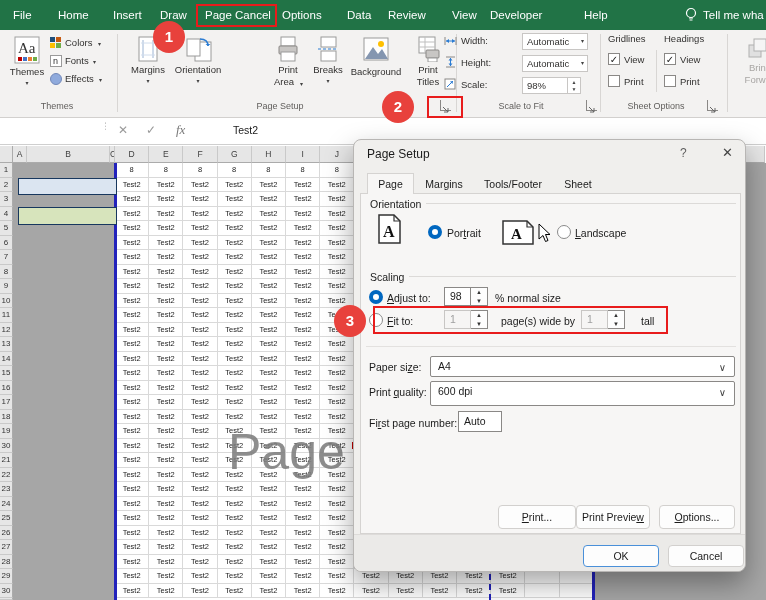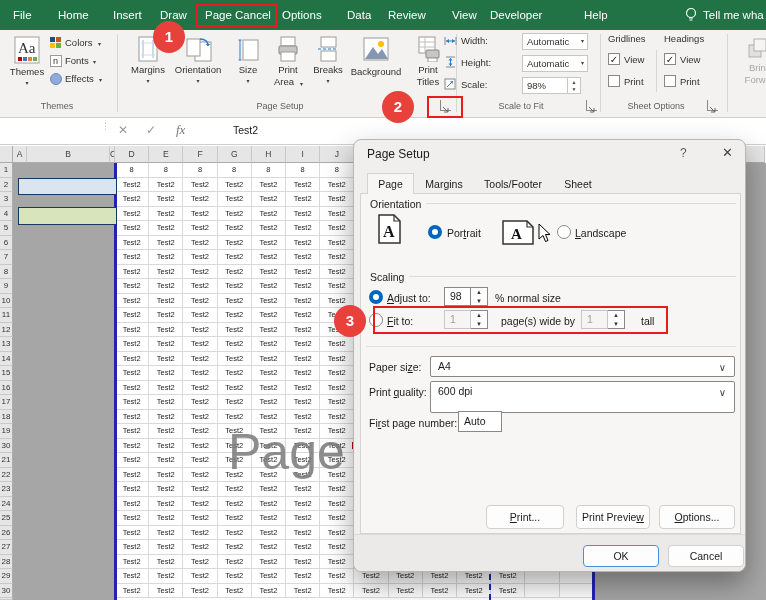--- a/index.html
+++ b/index.html
@@ -113,30 +113,20 @@
     </div>
     <div class="abs" style="left:170px;top:4px;width:56px;height:64px">
       <svg class="abs" style="left:16px;top:2px" width="26" height="26">
           <rect x="9" y="6" width="16" height="19" fill="#fff" stroke="#9a9a9a"></rect>
           <rect x="1" y="3" width="13" height="17" fill="#fff" stroke="#9a9a9a"></rect>
           <path d="M14,3 q8,0 8,7" fill="none" stroke="#2b7cd3" stroke-width="1.5"></path>
           <path d="M22,10 l-2.5,-2 h5 z" fill="#2b7cd3"></path>
         </svg>
       <div class="abs blabel" style="left:0;top:30px;width:56px">Orientation</div>
       <div class="abs chev" style="left:0;top:44px;width:56px">▾</div>
-    </div>
-    <div class="abs" style="left:230px;top:4px;width:36px;height:64px">
-      <svg class="abs" style="left:8px;top:2px" width="22" height="26">
-          <rect x="5" y="4" width="15" height="20" fill="#fff" stroke="#9a9a9a"></rect>
-          <line x1="2" y1="4" x2="2" y2="24" stroke="#2b7cd3"></line>
-          <line x1="0.5" y1="4" x2="3.5" y2="4" stroke="#2b7cd3"></line>
-          <line x1="0.5" y1="24" x2="3.5" y2="24" stroke="#2b7cd3"></line>
-        </svg>
-      <div class="abs blabel" style="left:0;top:30px;width:36px">Size</div>
-      <div class="abs chev" style="left:0;top:44px;width:36px">▾</div>
     </div>
     <div class="abs" style="left:268px;top:4px;width:40px;height:64px">
       <svg class="abs" style="left:10px;top:2px" width="20" height="26">
           <rect x="3" y="1" width="14" height="9" fill="#fff" stroke="#9a9a9a"></rect>
           <rect x="1" y="10" width="18" height="8" rx="1" fill="#c8c6c4" stroke="#8a8886"></rect>
           <rect x="3" y="16" width="14" height="9" fill="#fff" stroke="#9a9a9a"></rect>
         </svg>
       <div class="abs blabel" style="left:0;top:30px;width:40px">Print</div>
       <div class="abs blabel" style="left:-4px;top:42px;width:40px">Area</div>
       <span class="abs chev" style="left:32px;top:47px">▾</span>
@@ -785,25 +775,25 @@
         <div>▲</div>
         <div>▼</div>
       </div>
     <span class="abs dtxt" style="left:287px;top:175px">tall</span>
 
     <div class="abs" style="left:12px;top:206px;width:370px;height:1px;background:#e3e1df"></div>
 
     <span class="abs dtxt" style="left:15px;top:221px"><span>Paper si</span><span class="u">z</span><span>e:</span></span>
     <div class="abs ddown" style="left:76px;top:216px;width:305px;height:21px"><span>A4</span><span class="abs" style="right:8px;top:1px;font-size:10px;color:#444">∨</span></div>
     <span class="abs dtxt" style="left:15px;top:246px"><span>Print </span><span class="u">q</span><span>uality:</span></span>
-    <div class="abs ddown" style="left:76px;top:241px;width:305px;height:32px"><span>600 dpi</span><span class="abs" style="right:8px;top:1px;font-size:10px;color:#444">∨</span></div>
+    <div class="abs ddown" style="left:76px;top:241px;width:305px;height:25px"><span>600 dpi</span><span class="abs" style="right:8px;top:1px;font-size:10px;color:#444">∨</span></div>
     <span class="abs dtxt" style="left:15px;top:277px"><span>Fi</span><span class="u">r</span><span>st page number:</span></span>
     <div class="abs spin" style="left:104px;top:271px;width:44px;height:21px;line-height:19px">Auto</div>
 
-    <div class="abs dbtn" style="left:132px;top:365px;width:78px;height:24px;line-height:23px"><span></span><span class="u">P</span><span>rint...</span></div>
+    <div class="abs dbtn" style="left:144px;top:365px;width:78px;height:24px;line-height:23px"><span></span><span class="u">P</span><span>rint...</span></div>
     <div class="abs dbtn" style="left:222px;top:365px;width:74px;height:24px;line-height:23px"><span>Print Previe</span><span class="u">w</span><span></span></div>
     <div class="abs dbtn" style="left:305px;top:365px;width:76px;height:24px;line-height:23px"><span></span><span class="u">O</span><span>ptions...</span></div>
 
     <div class="abs" style="left:0;top:394px;width:391px;height:37px;background:#ebeae8;border-top:1px solid #dddbd9;border-radius:0 0 8px 8px"></div>
     <div class="abs dbtn" style="left:229px;top:405px;width:76px;height:22px;line-height:21px;border:1px solid #4a90d9">OK</div>
     <div class="abs dbtn" style="left:314px;top:405px;width:76px;height:22px;line-height:21px">Cancel</div>
   </div>
 
   <div class="abs annbox" style="left:196px;top:4px;width:81px;height:23px"></div>
   <div class="abs anncircle" style="left:153px;top:21px">1</div>

